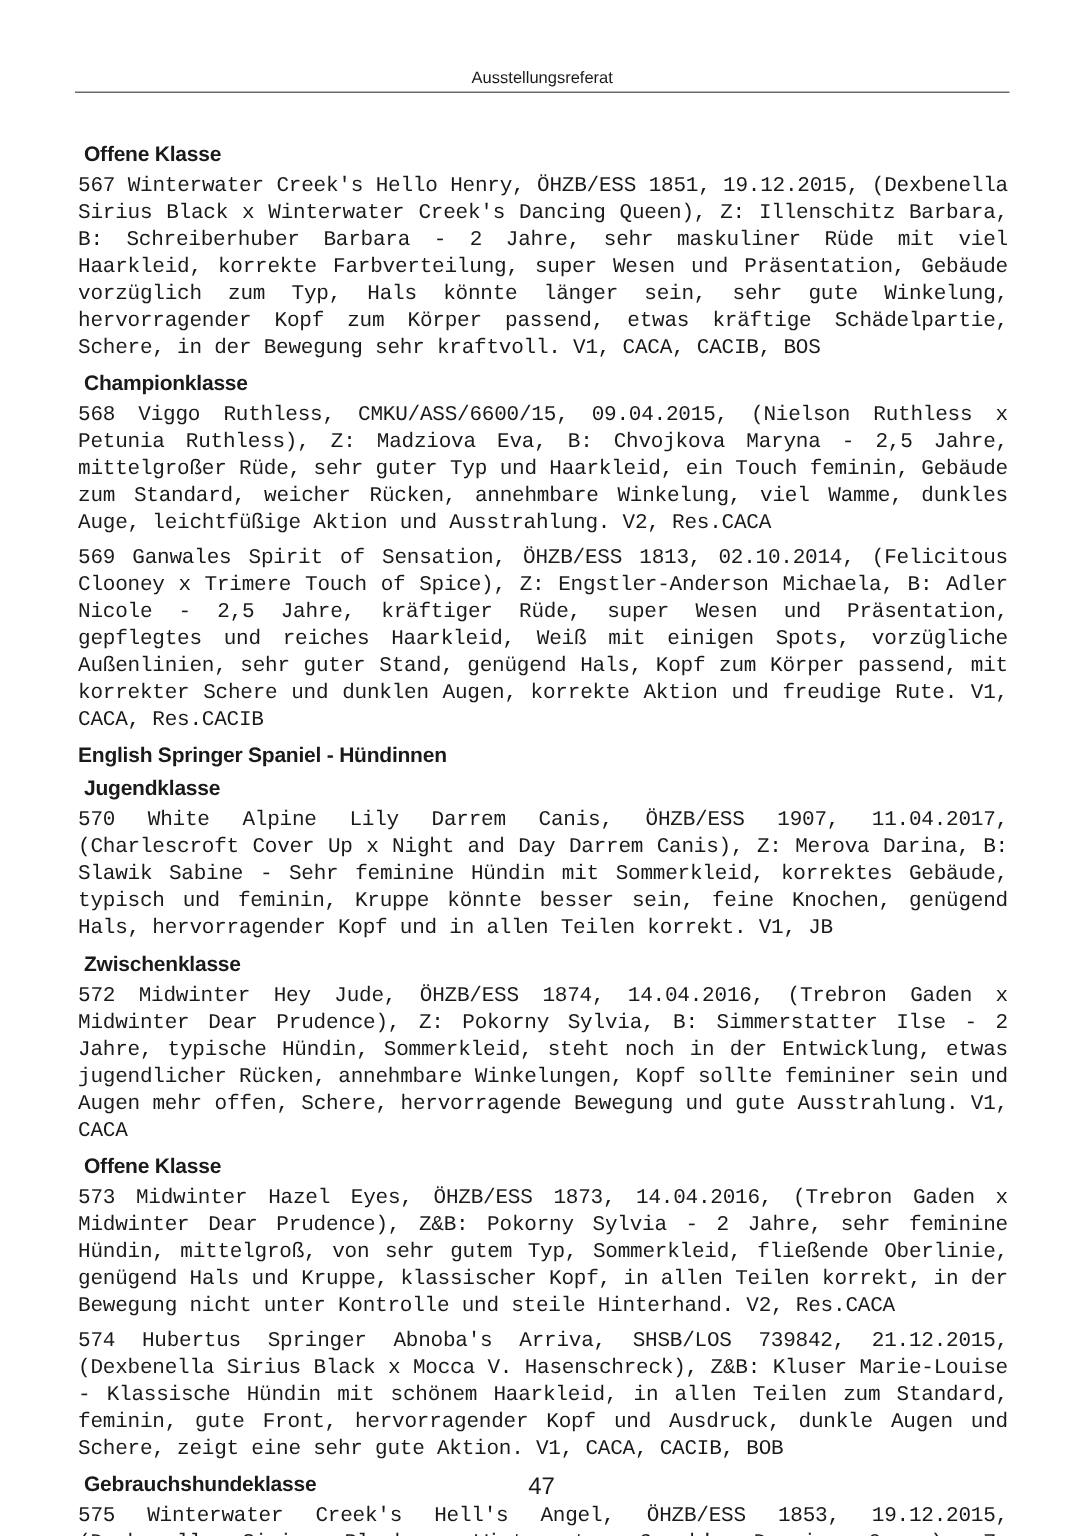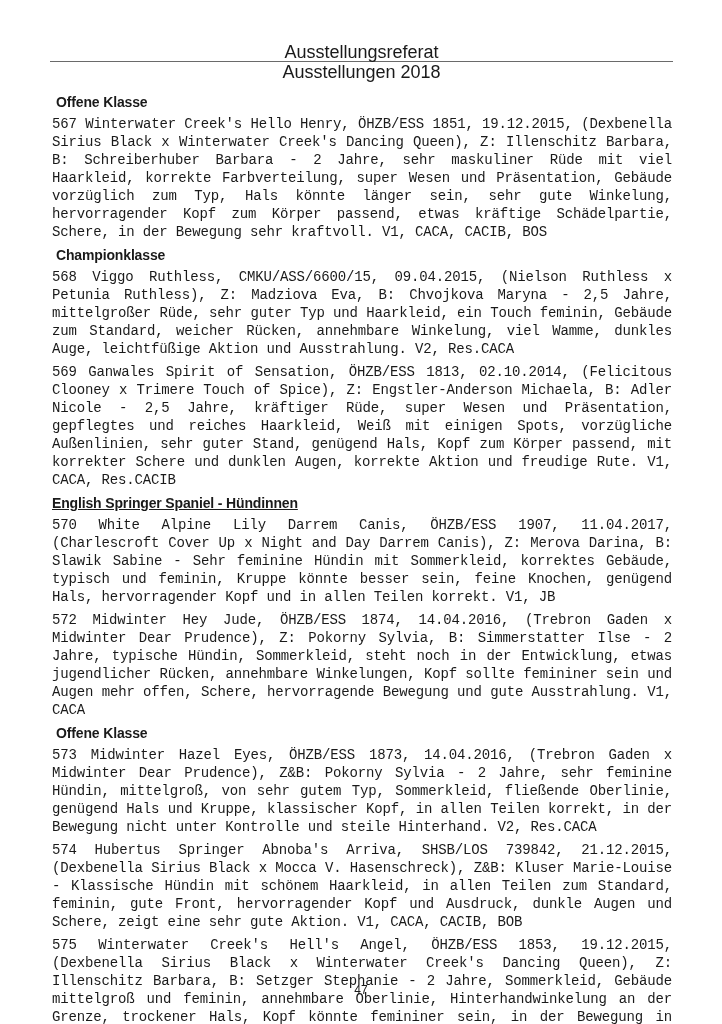--- a/index.html
+++ b/index.html
@@ -1,58 +1,60 @@
 <!DOCTYPE html>
 <html><head>
   <meta charset="utf-8">
   <style>
     html, body { margin: 0; padding: 0; background: #ffffff; }
     body {
       width: 722px; height: 1024px; position: relative; overflow: hidden;
       font-family: "Liberation Sans", sans-serif; color: #1a1a1a;
     }
-    .header { position: absolute; left: 50px; width: 623px; top: 44px; text-align: center; font-size: 18px; line-height: 16px; }
+    .header { position: absolute; left: 50px; width: 623px; top: 44px; text-align: center; font-size: 11px; line-height: 16px; }
     .header .line1 { display: block; padding-bottom: 1px; }
     .header .rule { height: 0; border-top: 1.5px solid #6a6a6a; margin: 0; }
     .header .line2 { display: block; padding-top: 2px; }
     .content {
       position: absolute; left: 52px; width: 620px; top: 93px;
       font-size: 14px; line-height: 18px; letter-spacing: -0.15px;
     }
     .content h3 { font-size: 14px; font-weight: bold; margin: 0 0 4px 4px; line-height: 18px; }
-    .content h2 { font-size: 14px; font-weight: bold; margin: 0 0 4px 0; line-height: 18px; text-decoration: underline; }
+    .content h2 { font-size: 14px; font-weight: bold; margin: 0 0 4px 0; line-height: 18px; }
     .content p { margin: 0 0 5px 0; text-align: justify; hyphens: manual; font-family: Liberation Mono, monospace; }
-    .page-number { position: absolute; top: 983px; left: 0; width: 722px; text-align: center; font-size: 12px; }
+    .page-number { position: absolute; top: 983px; left: 0; width: 722px; text-align: center; font-size: 16px; }
   </style>
 </head>
 <body>
 
 <div class="header">
   <span class="line1">Ausstellungsreferat</span>
   <div class="rule"></div>
-  <span class="line2">Ausstellungen 2018</span>
 </div>
 
 <div class="content">
   <h3>Offene Klasse</h3>
   <p>567 Winterwater Creek's Hello Henry, ÖHZB/ESS 1851, 19.12.2015, (Dexbenella Sirius Black x Winterwater Creek's Dancing Queen), Z: Illenschitz Barbara, B: Schreiberhuber Barbara - 2 Jahre, sehr maskuliner Rüde mit viel Haarkleid, korrekte Farbverteilung, super Wesen und Präsentation, Gebäude vorzüglich zum Typ, Hals könnte länger sein, sehr gute Winkelung, hervorragender Kopf zum Körper passend, etwas kräftige Schädelpartie, Schere, in der Bewegung sehr kraftvoll. V1, CACA, CACIB, BOS</p>
 
   <h3>Championklasse</h3>
   <p>568 Viggo Ruthless, CMKU/ASS/6600/15, 09.04.2015, (Nielson Ruthless x Petunia Ruthless), Z: Madziova Eva, B: Chvojkova Maryna - 2,5 Jahre, mittelgroßer Rüde, sehr guter Typ und Haarkleid, ein Touch feminin, Gebäude zum Standard, weicher Rücken, annehmbare Winkelung, viel Wamme, dunkles Auge, leichtfüßige Aktion und Ausstrahlung. V2, Res.CACA</p>
   <p>569 Ganwales Spirit of Sensation, ÖHZB/ESS 1813, 02.10.2014, (Felicitous Clooney x Trimere Touch of Spice), Z: Engstler-Anderson Michaela, B: Adler Nicole - 2,5 Jahre, kräftiger Rüde, super Wesen und Präsentation, gepflegtes und reiches Haarkleid, Weiß mit einigen Spots, vorzügliche Außenlinien, sehr guter Stand, genügend Hals, Kopf zum Körper passend, mit korrekter Schere und dunklen Augen, korrekte Aktion und freudige Rute. V1, CACA, Res.CACIB</p>
 
   <h2>English Springer Spaniel - Hündinnen</h2>
 
+  <h3>Jugendklasse</h3>
   <p>570 White Alpine Lily Darrem Canis, ÖHZB/ESS 1907, 11.04.2017, (Charlescroft Cover Up x Night and Day Darrem Canis), Z: Merova Darina, B: Slawik Sabine - Sehr feminine Hündin mit Sommer­kleid, korrektes Gebäude, typisch und feminin, Kruppe könnte besser sein, feine Knochen, genü­gend Hals, hervorragender Kopf und in allen Teilen korrekt. V1, JB</p>
 
+  <h3>Zwischenklasse</h3>
   <p>572 Midwinter Hey Jude, ÖHZB/ESS 1874, 14.04.2016, (Trebron Gaden x Midwinter Dear Pru­dence), Z: Pokorny Sylvia, B: Simmerstatter Ilse - 2 Jahre, typische Hündin, Sommerkleid, steht noch in der Entwicklung, etwas jugendlicher Rücken, annehmbare Winkelungen, Kopf sollte femininer sein und Augen mehr offen, Schere, hervorragende Bewegung und gute Ausstrahlung. V1, CACA</p>
 
   <h3>Offene Klasse</h3>
   <p>573 Midwinter Hazel Eyes, ÖHZB/ESS 1873, 14.04.2016, (Trebron Gaden x Midwinter Dear Pru­dence), Z&amp;B: Pokorny Sylvia - 2 Jahre, sehr feminine Hündin, mittelgroß, von sehr gutem Typ, Sommerkleid, fließende Oberlinie, genügend Hals und Kruppe, klassischer Kopf, in allen Teilen korrekt, in der Bewegung nicht unter Kontrolle und steile Hinterhand. V2, Res.CACA</p>
   <p>574 Hubertus Springer Abnoba's Arriva, SHSB/LOS 739842, 21.12.2015, (Dexbenella Sirius Black x Mocca V. Hasenschreck), Z&amp;B: Kluser Marie-Louise - Klassische Hündin mit schönem Haarkleid, in allen Teilen zum Standard, feminin, gute Front, hervorragender Kopf und Ausdruck, dunkle Augen und Schere, zeigt eine sehr gute Aktion. V1, CACA, CACIB, BOB</p>
 
+  <h3>Gebrauchshundeklasse</h3>
   <p>575 Winterwater Creek's Hell's Angel, ÖHZB/ESS 1853, 19.12.2015, (Dexbenella Sirius Black x Winterwater Creek's Dancing Queen), Z: Illenschitz Barbara, B: Setzger Stephanie - 2 Jahre, Sommerkleid, Gebäude mittelgroß und feminin, annehmbare Oberlinie, Hinterhandwinkelung an der Grenze, trockener Hals, Kopf könnte femininer sein, in der Bewegung in guter Balance, etwas tiefer Rutenansatz. V1, CACA</p>
 
   <h3>Championklasse</h3>
   <p>576 Townger C-Milky Way, BHR 20510 ŠŠ, 10.01.2016, (Lordsett Rock and Roll x Towngor After Midnight), Z: Samardžic Dušan, B: Handzic Adem - 3 Jahre, klassische Hündin, korrektes Gebäude, typisch, in allen Teilen ein Champion und zum Standard, etwas steile Vorhand, Hinterhand vorzüg-</p>
 </div>
 
 <div class="page-number">47</div>
 
 </body></html>

